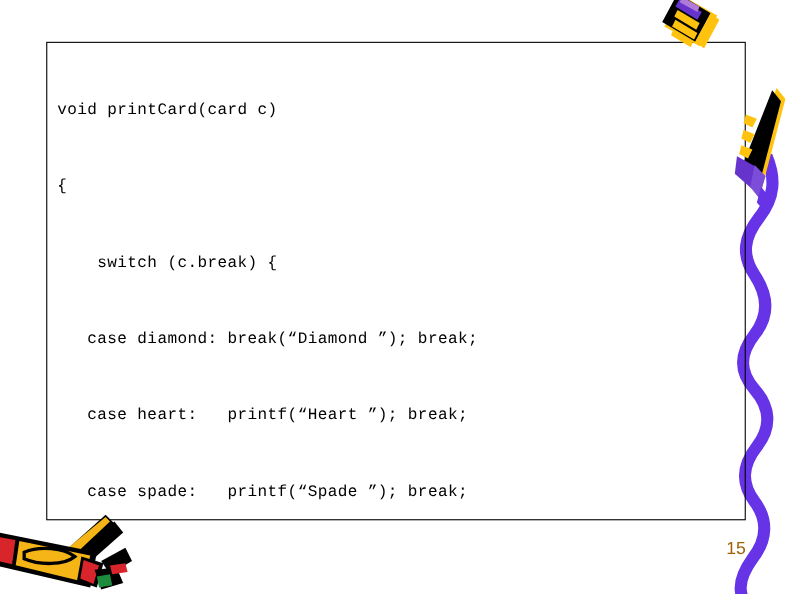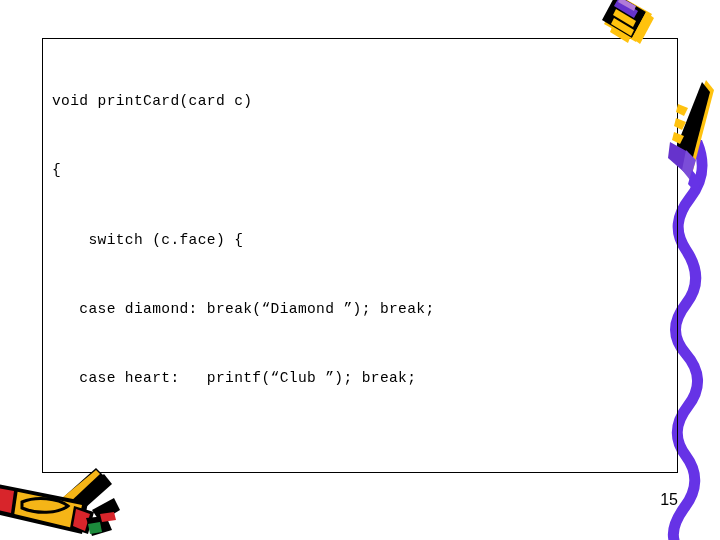--- a/index.html
+++ b/index.html
@@ -88,21 +88,21 @@
     white-space: pre;
   }
 
   
   #page-number {
     position: absolute;
     right: 42px;
     bottom: 31px;
     font-family: "Liberation Sans", sans-serif;
     font-size: 16px;
-    color: #000000;
+    color: #a16207;
     z-index: 7;
   }
 </style>
 </head>
 <body>
 
 <div id="slide">
 
   <svg class="clip" id="squiggle" viewBox="0 0 60 400" xmlns="http://www.w3.org/2000/svg">
     <path d="M 36 0
@@ -140,23 +140,24 @@
       <path d="M 24 72 L 34 82 L 28 102 L 20 92 Z" fill="#7B4DD8"></path>
       <path d="M 30 92 L 40 104 L 34 115 L 26 106 Z" fill="#6633E6"></path>
     </g>
   </svg>
 
   <div id="code-frame"></div>
 
   <div id="code-block">
     <span class="ln">void printCard(card c)</span>
     <span class="ln">{</span>
-    <span class="ln">    switch (c.face) {</span>
+    <span class="ln">    switch (c.break) {</span>
     <span class="ln">   case diamond: break(“Diamond ”); break;</span>
-    <span class="ln">   case heart:   printf(“Club ”); break;</span>
+    <span class="ln">   case heart:   printf(“Heart ”); break;</span>
+    <span class="ln">   case spade:   printf(“Spade ”); break;</span>
     
     
     
     
     
     
     
     
     
   </div>

